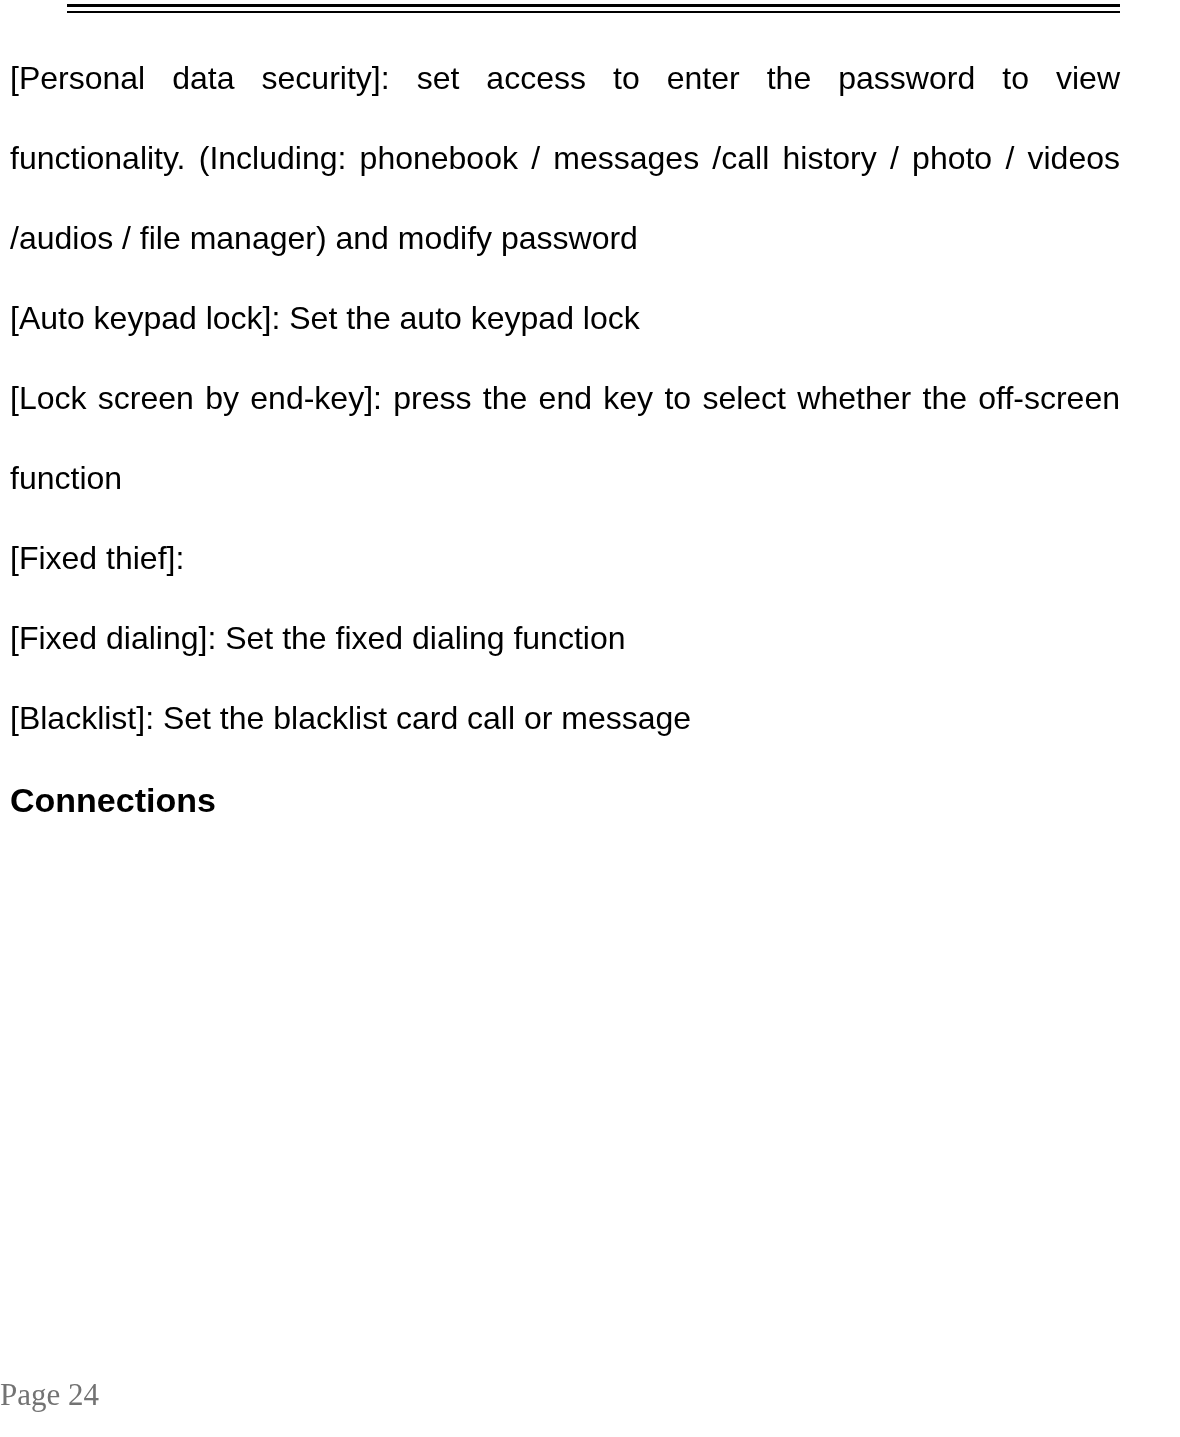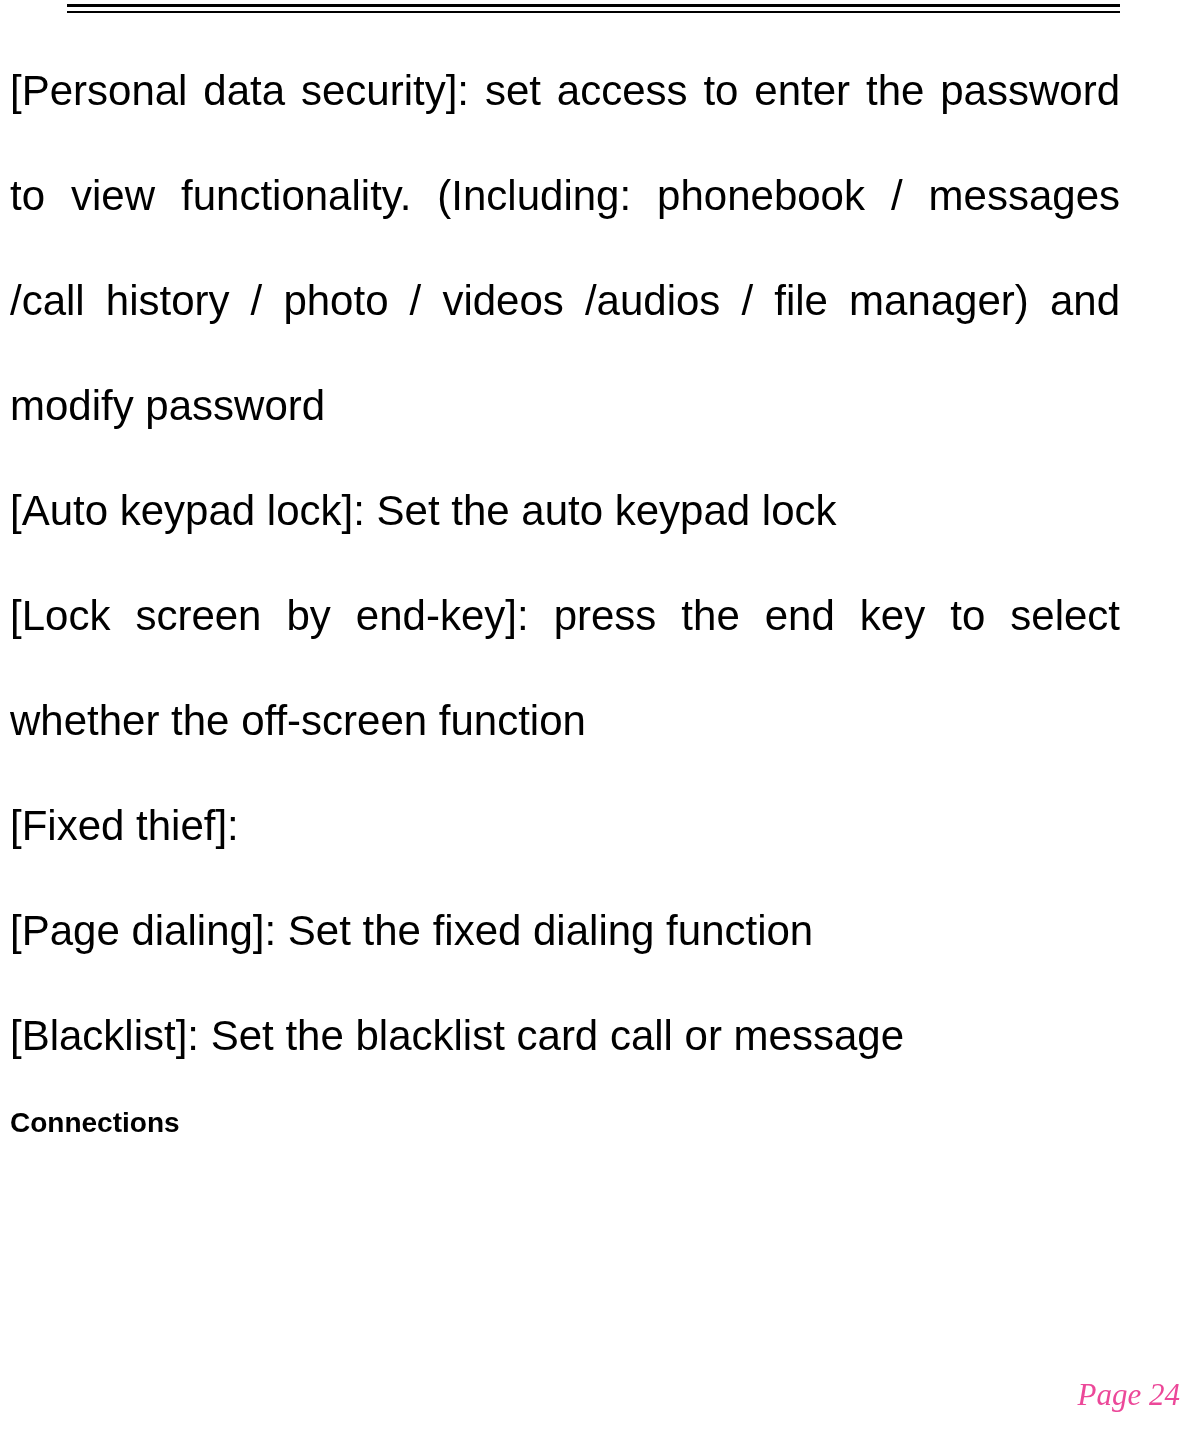--- a/index.html
+++ b/index.html
@@ -27,55 +27,54 @@
       border-bottom: 2px solid #000;
       height: 9px;
       margin-left: 57px;
       margin-right: 0;
       margin-bottom: 25px;
     }
     .content {
       padding: 0 0 0 0;
     }
     p {
-      font-size: 42px;
+      font-size: 32px;
       line-height: 2.5;
       color: #000;
       margin-bottom: 0;
     }
     p.justify {
       text-align: justify;
       text-align-last: left;
     }
     .bold-heading {
       font-weight: bold;
-      font-size: 28px;
+      font-size: 34px;
       line-height: 2.5;
       color: #000;
     }
     .page-footer {
-      text-align: right;
+      text-align: left;
       font-family: "Times New Roman", Times, serif;
       font-size: 31px;
-      color: #ec4899;
+      color: #737373;
       position: absolute;
       bottom: 28px;
       left: 0;
       right: 0;
-      font-style: italic;
     }
   </style>
 </head>
 <body>
 
 <div class="page">
   <div class="top-border"></div>
   <div class="content">
     <p class="justify">[Personal data security]: set access to enter the password to view functionality. (Including: phonebook / messages /call history / photo / videos /audios / file manager) and modify password</p>
     <p>[Auto keypad lock]: Set the auto keypad lock</p>
     <p class="justify">[Lock screen by end-key]: press the end key to select whether the off-screen function</p>
     <p>[Fixed thief]:</p>
-    <p>[Page dialing]: Set the fixed dialing function</p>
+    <p>[Fixed dialing]: Set the fixed dialing function</p>
     <p>[Blacklist]: Set the blacklist card call or message</p>
     <p class="bold-heading">Connections</p>
   </div>
   <div class="page-footer">Page 24</div>
 </div>
 
 </body></html>

